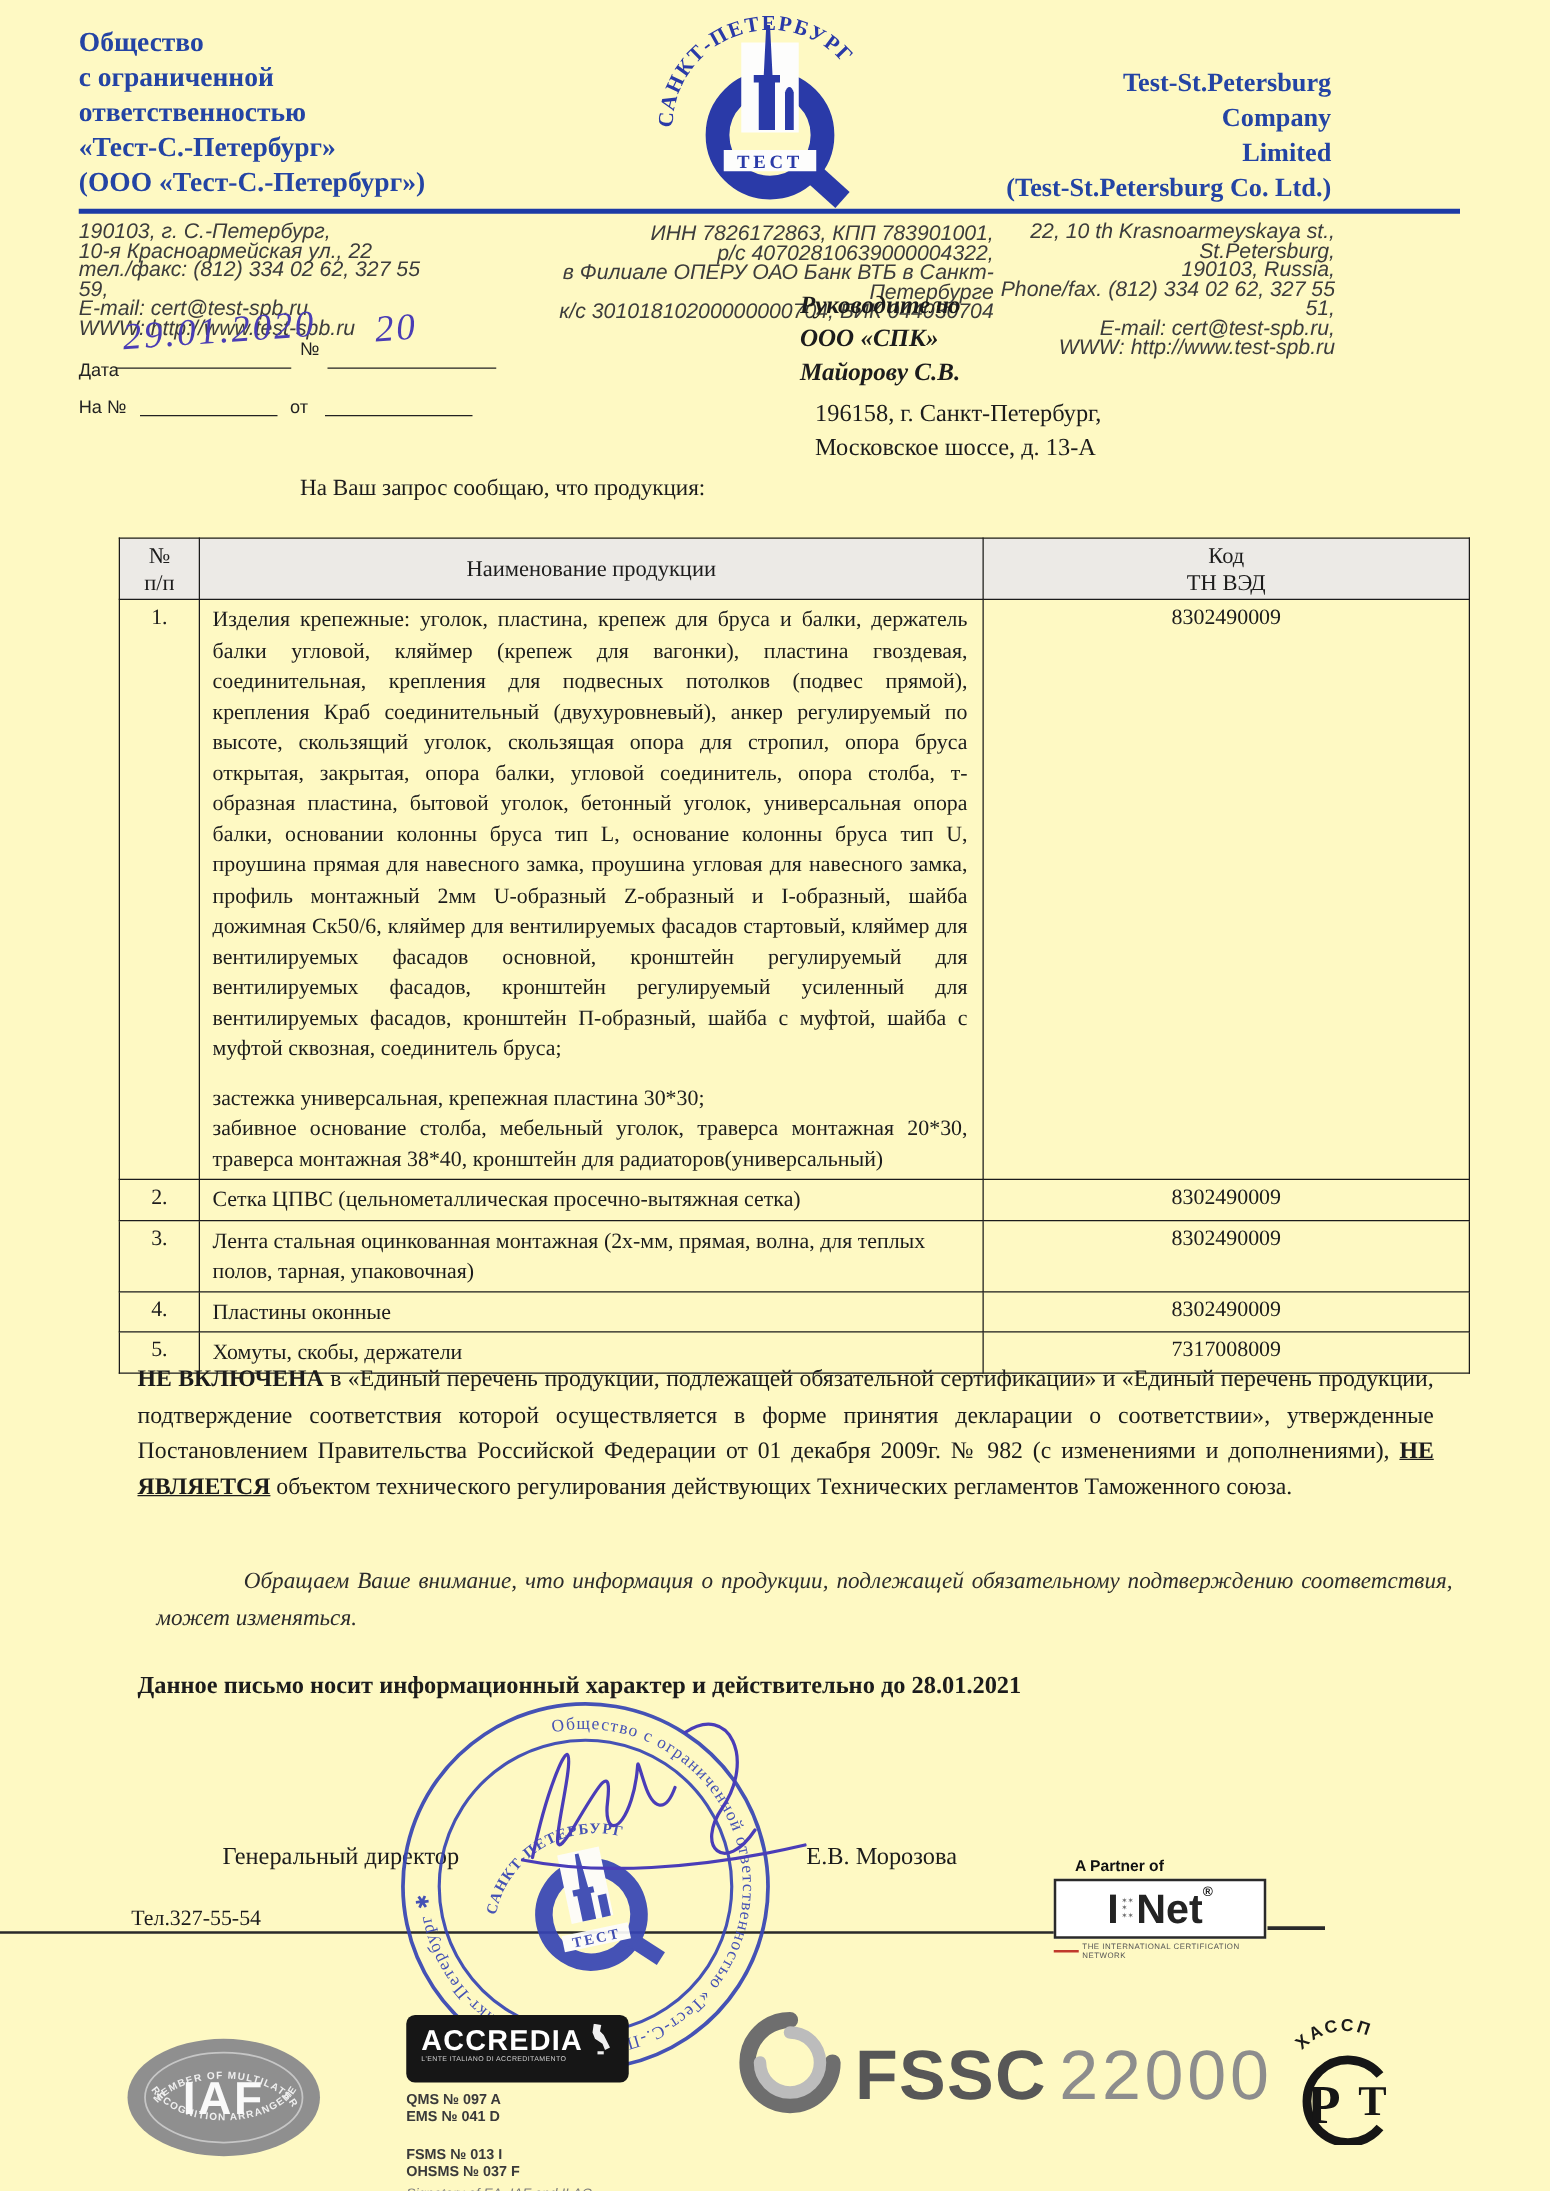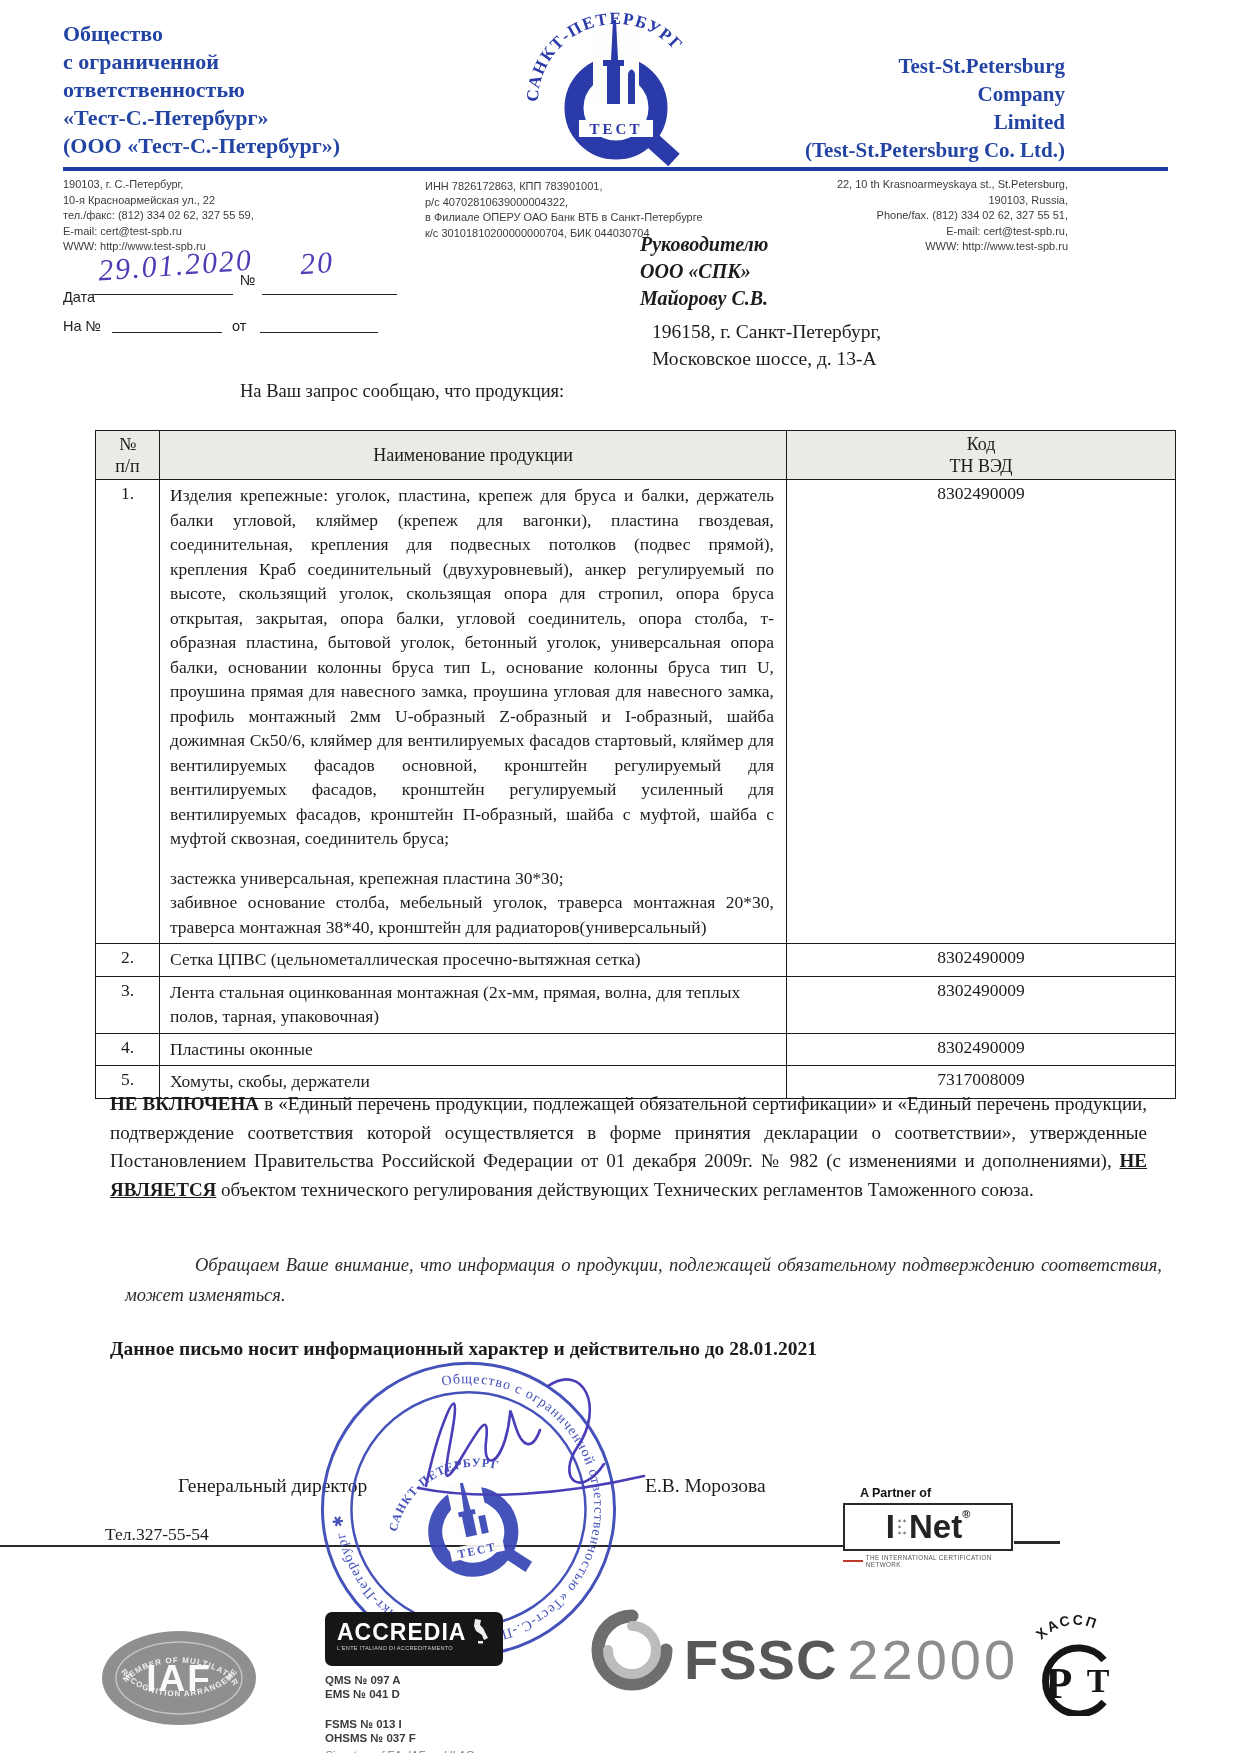--- a/index.html
+++ b/index.html
@@ -1,26 +1,26 @@
 <!DOCTYPE html>
 <html><head>
 <meta charset="utf-8">
 <style>
   html,body{margin:0;padding:0;background:#9a9a9a;}
-  .page{position:relative;width:1240px;height:1753px;margin:0 auto;background:#ffffff;
+  .page{position:relative;width:1240px;height:1753px;margin:0 auto;background:#fef9c3;
         font-family:"Liberation Serif","DejaVu Serif",serif;color:#1c1c1c;overflow:hidden;}
   .abs{position:absolute;}
 
   
   .company-ru{left:63px;top:20px;width:345px;font-weight:bold;font-size:22px;line-height:28px;color:#2444a4;}
   .company-en{left:730px;top:52px;width:335px;font-weight:bold;font-size:21px;line-height:28px;color:#2444a4;text-align:right;}
   .rule-blue{left:63px;top:167px;width:1105px;height:4px;background:#1d3ba6;}
-  .addr{font-family:"Liberation Sans","DejaVu Sans",sans-serif;font-size:11px;line-height:15.5px;color:#3c3c3c;}
+  .addr{font-family:"Liberation Sans","DejaVu Sans",sans-serif;font-size:17px;line-height:15.5px;color:#3c3c3c;font-style:italic;}
   .addr.l{left:63px;top:177px;width:300px;}
-  .addr.c{left:425px;top:179px;width:370px;text-align:left;}
+  .addr.c{left:425px;top:179px;width:370px;text-align:right;}
   .addr.r{left:788px;top:177px;width:280px;text-align:right;}
 
   
   .lbl{font-family:"Liberation Sans","DejaVu Sans",sans-serif;font-size:14.5px;color:#222;}
   .uline{border-bottom:1.6px solid #222;}
   .hand{font-style:italic;color:#4a3db5;font-size:30px;letter-spacing:2px;transform:rotate(-4deg);white-space:nowrap;}
 
   .recipient{left:640px;top:231px;font-size:20px;font-weight:bold;line-height:27px;font-style:italic;}
   .recipient-addr{left:640px;top:318px;font-size:19.5px;line-height:27px;margin-left:12px;}
   .intro{left:240px;top:381px;font-size:18.5px;}

